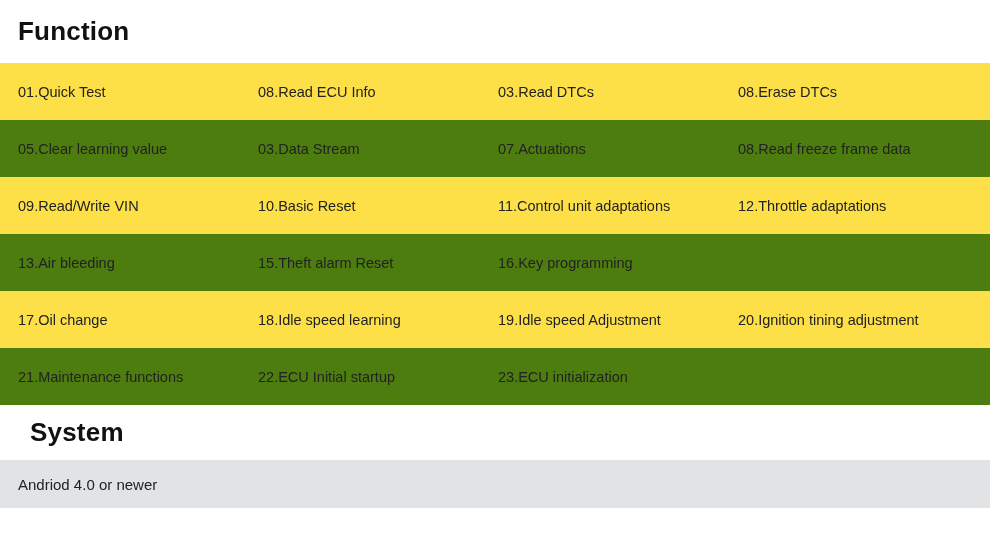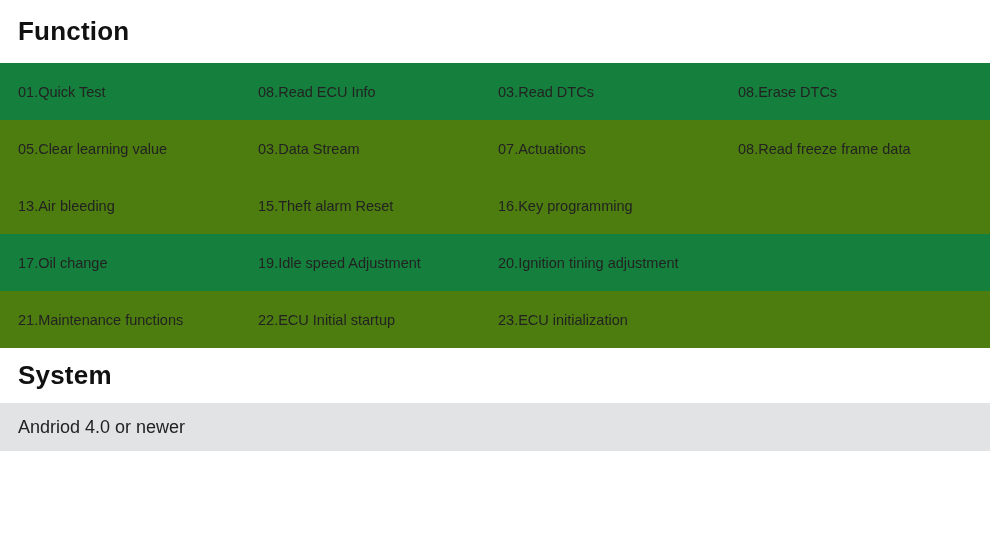--- a/index.html
+++ b/index.html
@@ -27,34 +27,35 @@
     padding: 18px 0 14px 18px;
     letter-spacing: 0.2px;
   }
   #function-title {
     padding-top: 16px;
     padding-bottom: 16px;
   }
   #system-title {
     padding-top: 12px;
     padding-bottom: 12px;
+    margin-left: 12px;
   }
   .table {
     width: 990px;
     border-collapse: collapse;
     table-layout: fixed;
   }
   .row {
     display: flex;
     width: 990px;
     height: 57px;
     align-items: center;
   }
   .row.shaded {
-    background: #15803d;
+    background: #fde047;
   }
   .row.plain {
     background: #4d7c0f;
   }
   .cell {
     width: 240px;
     padding-left: 18px;
     padding-right: 6px;
     box-sizing: border-box;
     font-size: 14.5px;
@@ -67,21 +68,21 @@
   }
   .sysrow {
     display: flex;
     align-items: center;
     width: 990px;
     height: 48px;
     background: #e2e3e5;
   }
   .sysrow .cell {
     width: 100%;
-    font-size: 18px;
+    font-size: 15px;
   }
 </style>
 </head>
 <body>
 
 <div class="page">
 
   <div class="section-title" id="function-title">Function</div>
 
   <div class="table">
@@ -93,29 +94,36 @@
       <div class="cell">08.Erase DTCs</div>
     </div>
 
     <div class="row plain">
       <div class="cell">05.Clear learning value</div>
       <div class="cell">03.Data Stream</div>
       <div class="cell">07.Actuations</div>
       <div class="cell">08.Read freeze frame data</div>
     </div>
 
+    <div class="row shaded">
+      <div class="cell">09.Read/Write VIN</div>
+      <div class="cell">10.Basic Reset</div>
+      <div class="cell">11.Control unit adaptations</div>
+      <div class="cell">12.Throttle adaptations</div>
+    </div>
 
     <div class="row plain">
       <div class="cell">13.Air bleeding</div>
       <div class="cell">15.Theft alarm Reset</div>
       <div class="cell">16.Key programming</div>
     </div>
 
     <div class="row shaded">
       <div class="cell">17.Oil change</div>
+      <div class="cell">18.Idle speed learning</div>
       <div class="cell">19.Idle speed Adjustment</div>
       <div class="cell">20.Ignition tining adjustment</div>
     </div>
 
     <div class="row plain">
       <div class="cell">21.Maintenance functions</div>
       <div class="cell">22.ECU Initial startup</div>
       <div class="cell">23.ECU initialization</div>
       <div class="cell empty"></div>
     </div>

